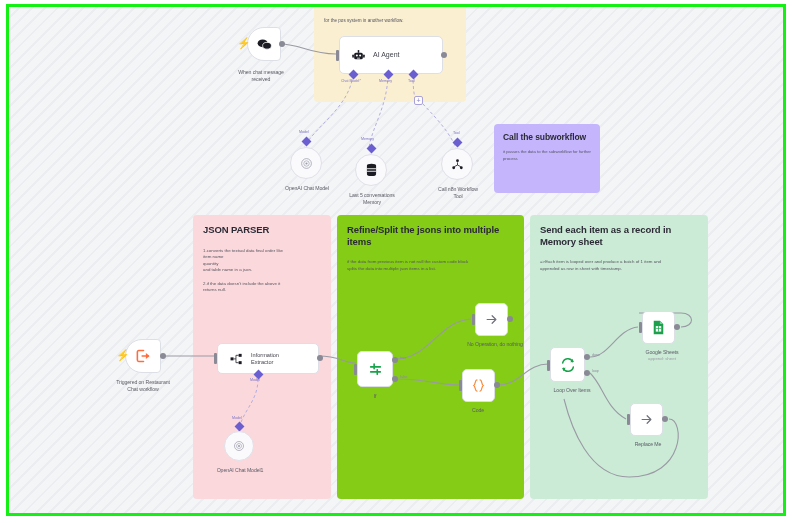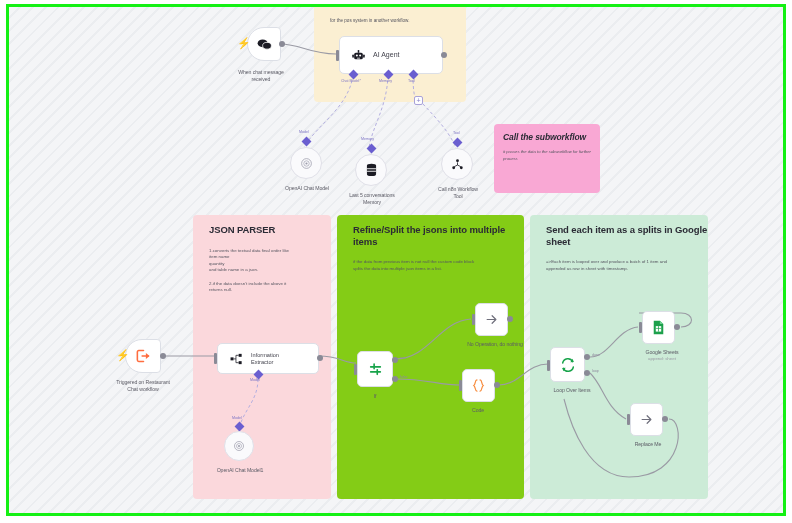--- a/index.html
+++ b/index.html
@@ -33,39 +33,39 @@
       135deg,
       #f4f5f7 0px, #f4f5f7 7px,
       #ebedf0 7px, #ebedf0 9px
     );
   }
 
   
   .sticky {
     position: absolute;
     border-radius: 4px;
-    padding: 9px 16px;
+    padding: 9px 10px;
     overflow: hidden;
   }
   .sticky .s-title {
     font-weight: bold;
     color: #2b2b35;
     line-height: 1.22;
     letter-spacing: -0.1px;
   }
   .sticky .s-body {
     color: #55555f;
     line-height: 1.5;
     white-space: pre-line;
   }
   .sticky.agent-note { background: #fbefd2; }
   .sticky.pink-note  { background: #fbd8dc; }
   .sticky.tan-note   { background: #84cc16; }
   .sticky.green-note { background: #ccebd7; }
-  .sticky.blue-note  { background: #f9a8d4; font-style: italic; }
+  .sticky.blue-note  { background: #c4b5fd; }
 
   
   #wires { position: absolute; left: 0; top: 0; width: 780px; height: 512px; pointer-events: none; }
 
   
   .node {
     position: absolute;
   }
   .node-box {
     position: absolute;
@@ -181,21 +181,21 @@
 returns null.</div>
     </div>
 
     <div class="sticky tan-note" style="left:328px; top:208px; width:187px; height:284px;">
       <div class="s-title" style="font-size:9.5px; margin-bottom:12px; width:165px;">Refine/Split the jsons into multiple items</div>
       <div class="s-body" style="font-size:4.4px;">if the data from previous item is not null the custom code block
 splits the data into multiple json items in a list.</div>
     </div>
 
     <div class="sticky green-note" style="left:521px; top:208px; width:178px; height:284px;">
-      <div class="s-title" style="font-size:9.5px; margin-bottom:12px; width:168px;">Send each item as a splits in Google sheet</div>
+      <div class="s-title" style="font-size:9.5px; margin-bottom:12px; width:168px;">Send each item as a record in Memory sheet</div>
       <div class="s-body" style="font-size:4.4px;">=&gt;Each item is looped over and produce a batch of 1 item and
 appended as row in sheet with timestamp.</div>
     </div>
 
     <div class="sticky blue-note" style="left:485px; top:117px; width:106px; height:69px; padding:8px 9px;">
       <div class="s-title" style="font-size:8.5px; margin-bottom:7px;">Call the subworkflow</div>
       <div class="s-body" style="font-size:4.2px;">it passes the data to the subworkflow for further process</div>
     </div>
 
     <svg id="wires" viewBox="0 0 780 512">

